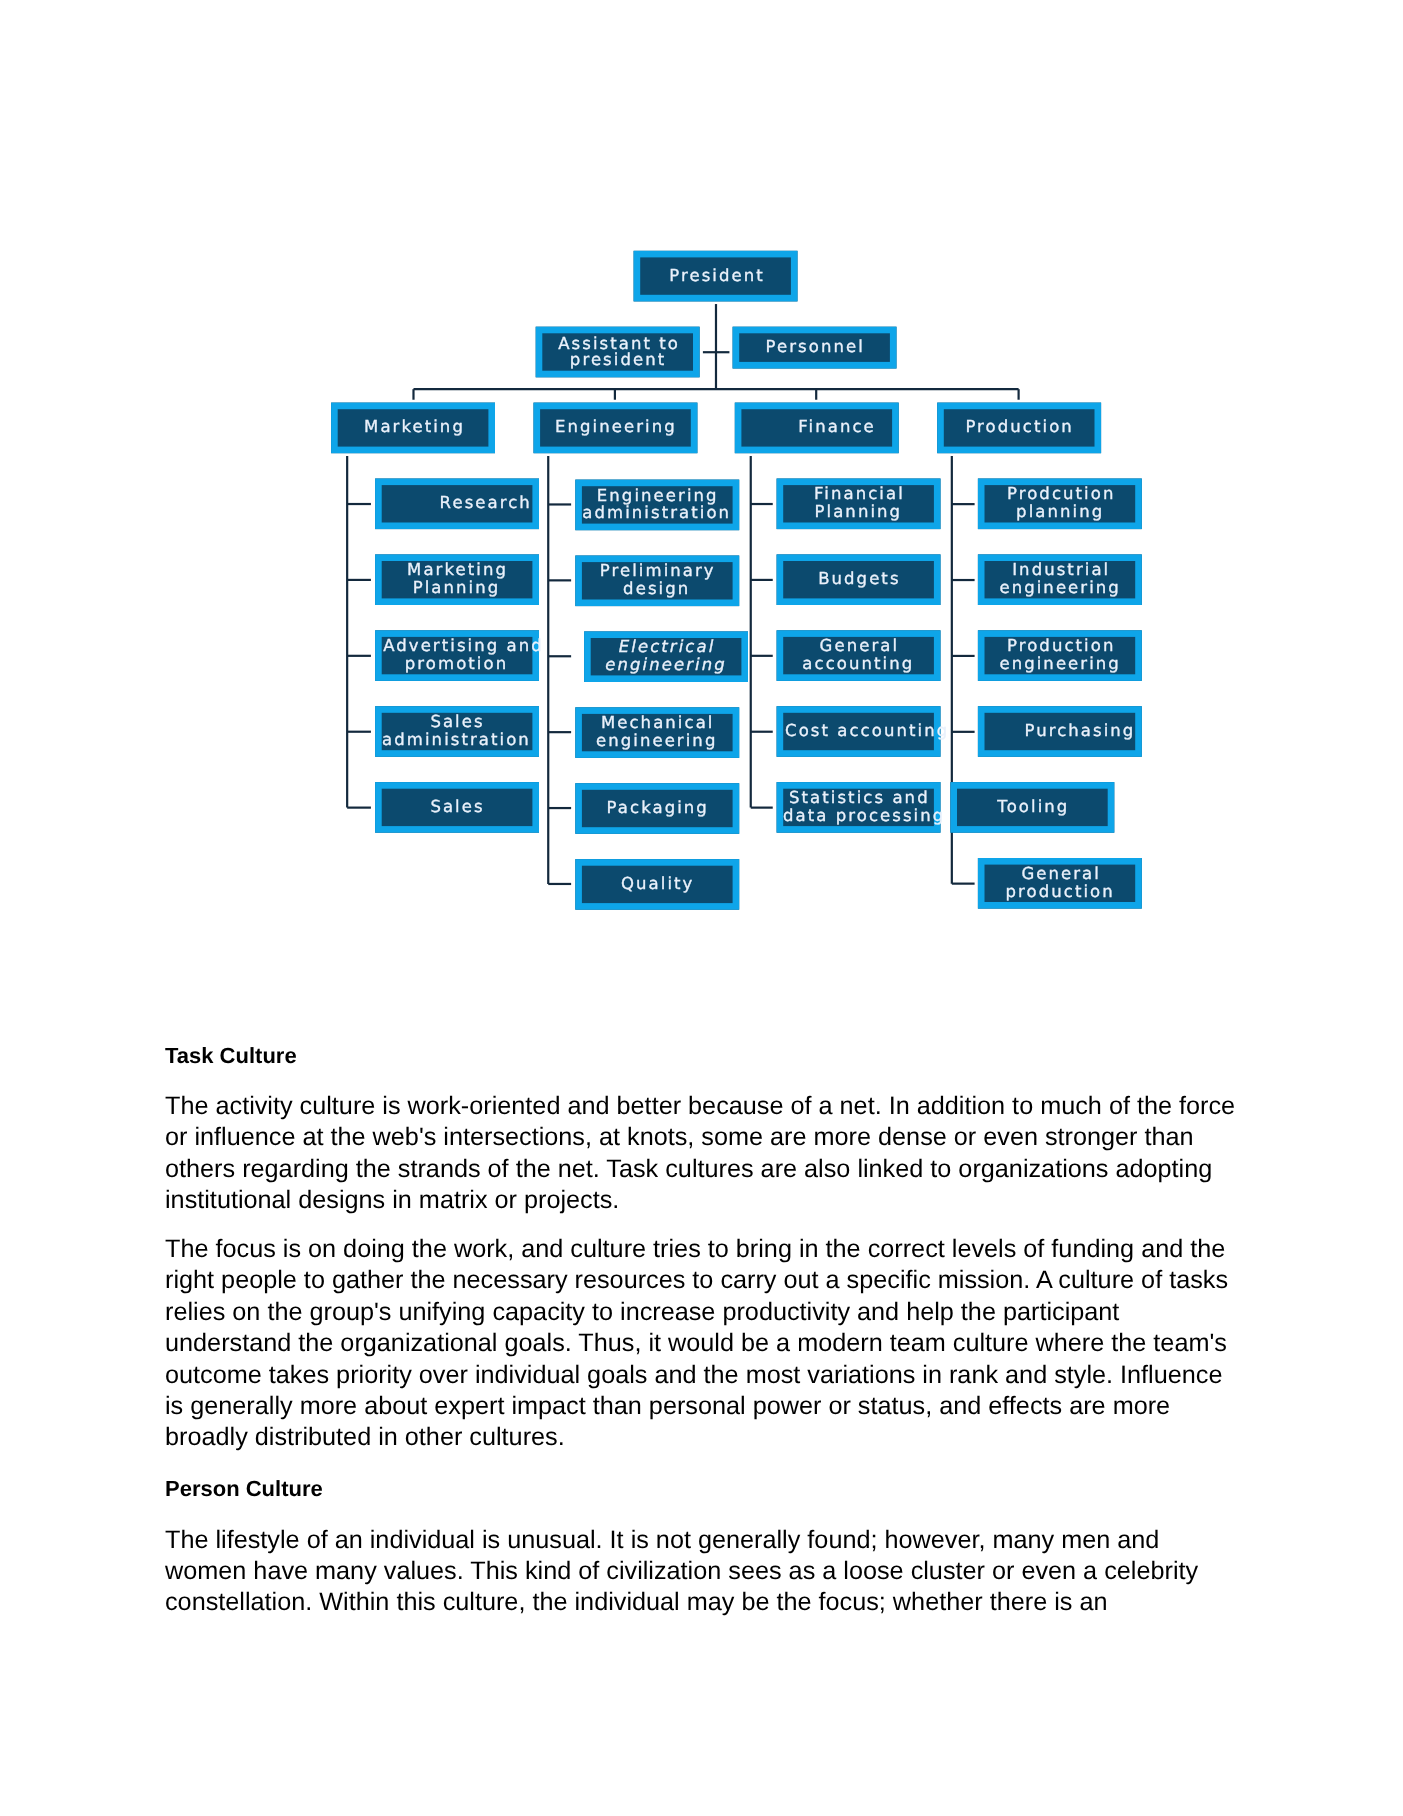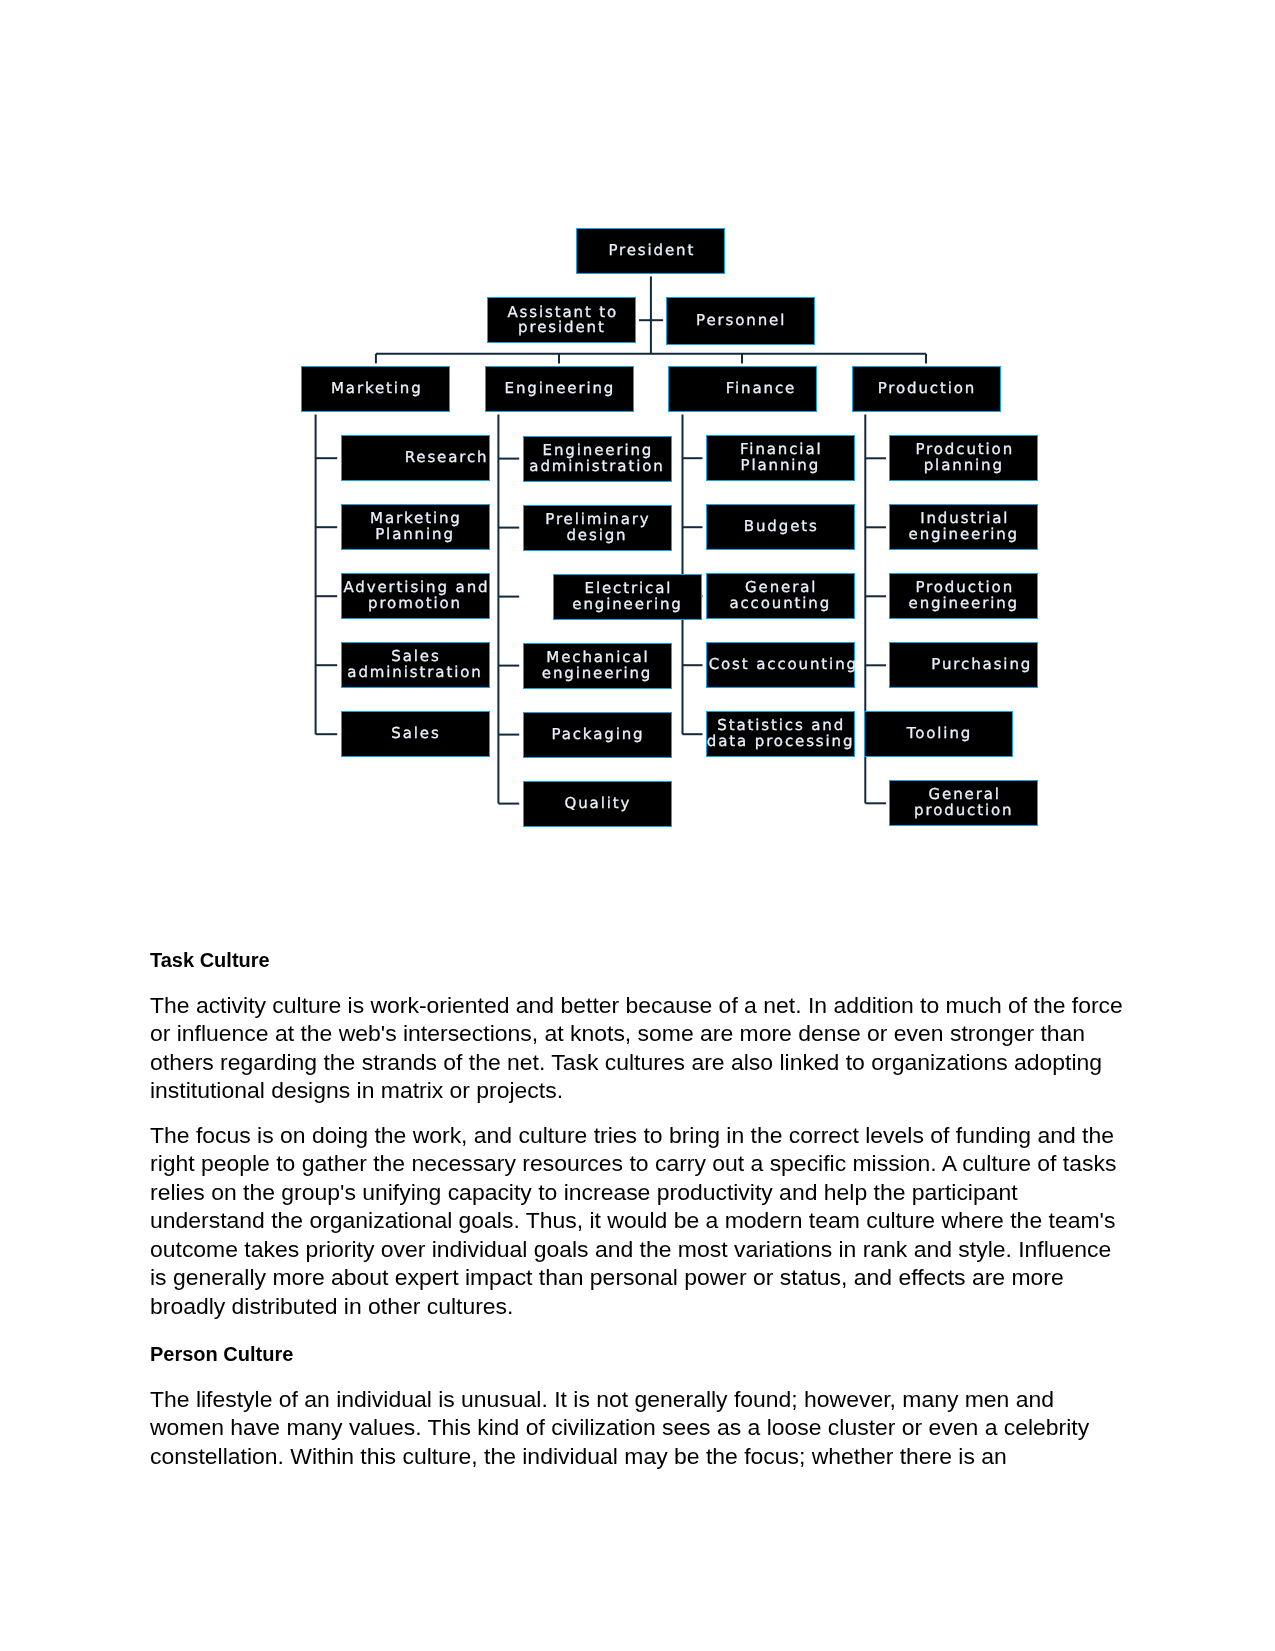--- a/index.html
+++ b/index.html
@@ -25,22 +25,22 @@
     position:absolute;
     left:150px; margin:0;
     font-size:20px; font-weight:bold;
     line-height:28px;
     color:#000;
   }
   
   #orgchart { position:absolute; }
   .ocbox {
     position:absolute;
-    background:#000000;
-    border:1px solid #0ea5e9;
+    background:#0c4a6e;
+    border:6px solid #0ea5e9;
     color:#eaf1fb;
     font-family:"DejaVu Sans", sans-serif;
     font-size:15px;
     font-weight:normal;
     -webkit-text-stroke:0.3px #eaf1fb;
     display:flex; align-items:center; justify-content:center;
     text-align:center;
     line-height:15.6px;
     letter-spacing:1.88px;
     box-sizing:border-box;
@@ -92,21 +92,21 @@
         <line x1="865.3" y1="665.3" x2="886" y2="665.3" stroke="#13293d" stroke-width="2"></line>
         <line x1="865.3" y1="734.3" x2="886" y2="734.3" stroke="#13293d" stroke-width="2"></line>
         <line x1="865.3" y1="803.3" x2="886" y2="803.3" stroke="#13293d" stroke-width="2"></line>
       </svg>
       <div class="ocbox" style="left: 576.4px; top: 227.8px; width: 149px; height: 46px;">
         <span>President</span>
       </div>
       <div class="ocbox" style="left: 487.4px; top: 297.2px; width: 149px; height: 46px;">
         <span>Assistant to<br>president</span>
       </div>
-      <div class="ocbox" style="left: 665.7px; top: 297.2px; width: 149px; height: 48px;">
+      <div class="ocbox" style="left: 665.7px; top: 297.2px; width: 149px; height: 38px;">
         <span>Personnel</span>
       </div>
       <div class="ocbox" style="left: 301.4px; top: 366px; width: 149px; height: 46px;">
         <span>Marketing</span>
       </div>
       <div class="ocbox" style="left: 484.5px; top: 366px; width: 149px; height: 46px;">
         <span>Engineering</span>
       </div>
       <div class="ocbox" style="left: 667.5px; top: 366px; width: 149px; height: 46px; padding-left: 36px;">
         <span>Finance</span>
@@ -128,21 +128,21 @@
       </div>
       <div class="ocbox" style="left: 340.5px; top: 711px; width: 149px; height: 46px;">
         <span>Sales</span>
       </div>
       <div class="ocbox" style="left: 522.5px; top: 436px; width: 149px; height: 46px;">
         <span>Engineering<br>administration</span>
       </div>
       <div class="ocbox" style="left: 522.5px; top: 505px; width: 149px; height: 46px;">
         <span>Preliminary<br>design</span>
       </div>
-      <div class="ocbox" style="left: 553px; top: 574px; width: 149px; height: 46px;">
+      <div class="ocbox" style="left: 531px; top: 574px; width: 149px; height: 46px; font-style: italic;">
         <span>Electrical<br>engineering</span>
       </div>
       <div class="ocbox" style="left: 522.5px; top: 643px; width: 149px; height: 46px;">
         <span>Mechanical<br>engineering</span>
       </div>
       <div class="ocbox" style="left: 522.5px; top: 712px; width: 149px; height: 46px;">
         <span>Packaging</span>
       </div>
       <div class="ocbox" style="left: 522.5px; top: 781px; width: 149px; height: 46px;">
         <span>Quality</span>

